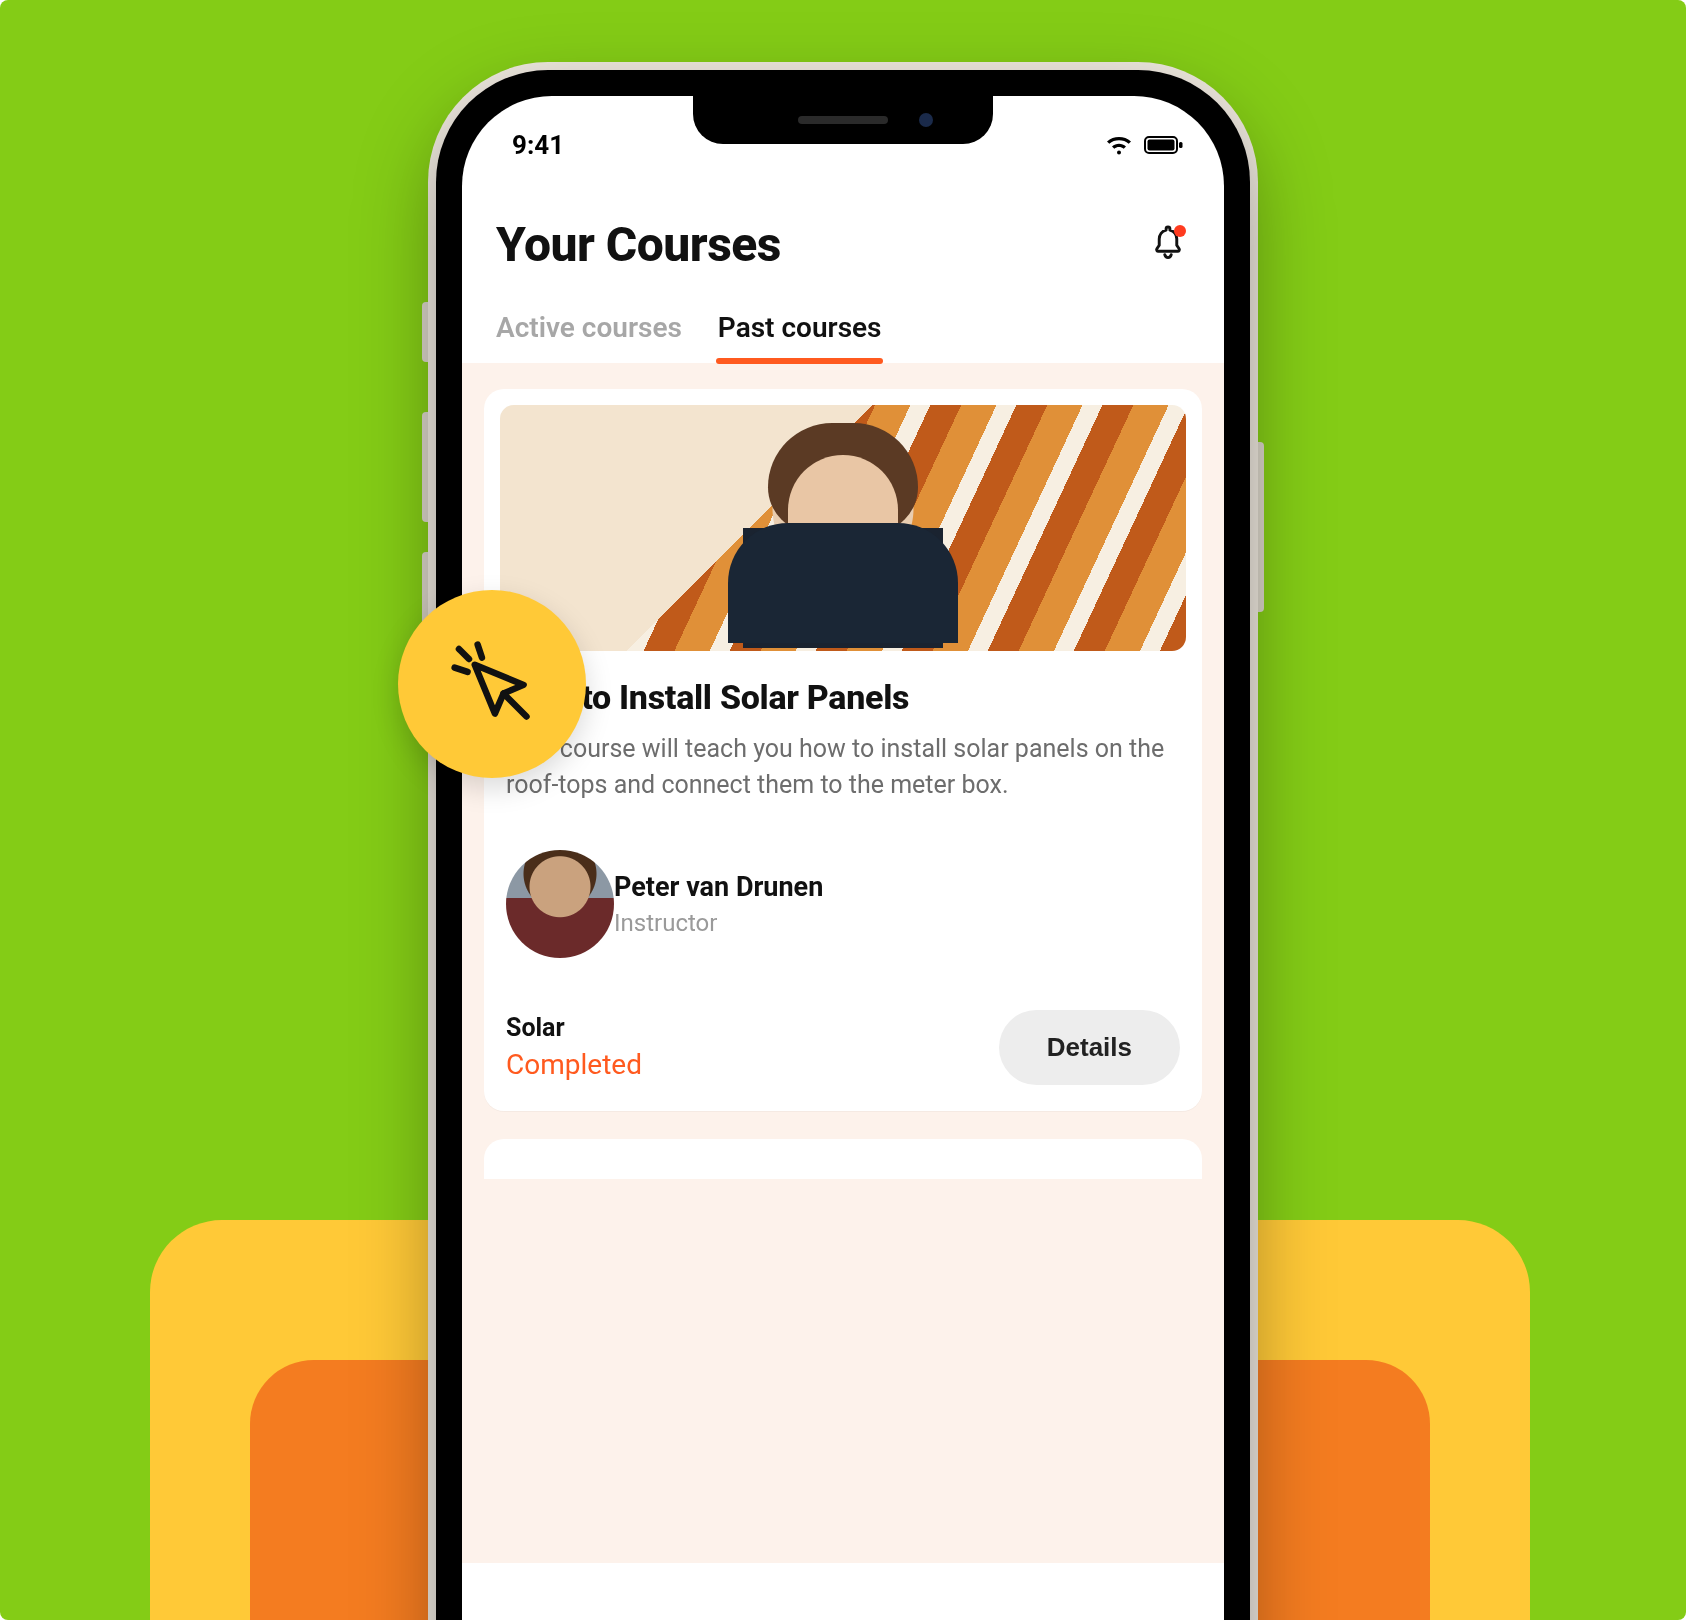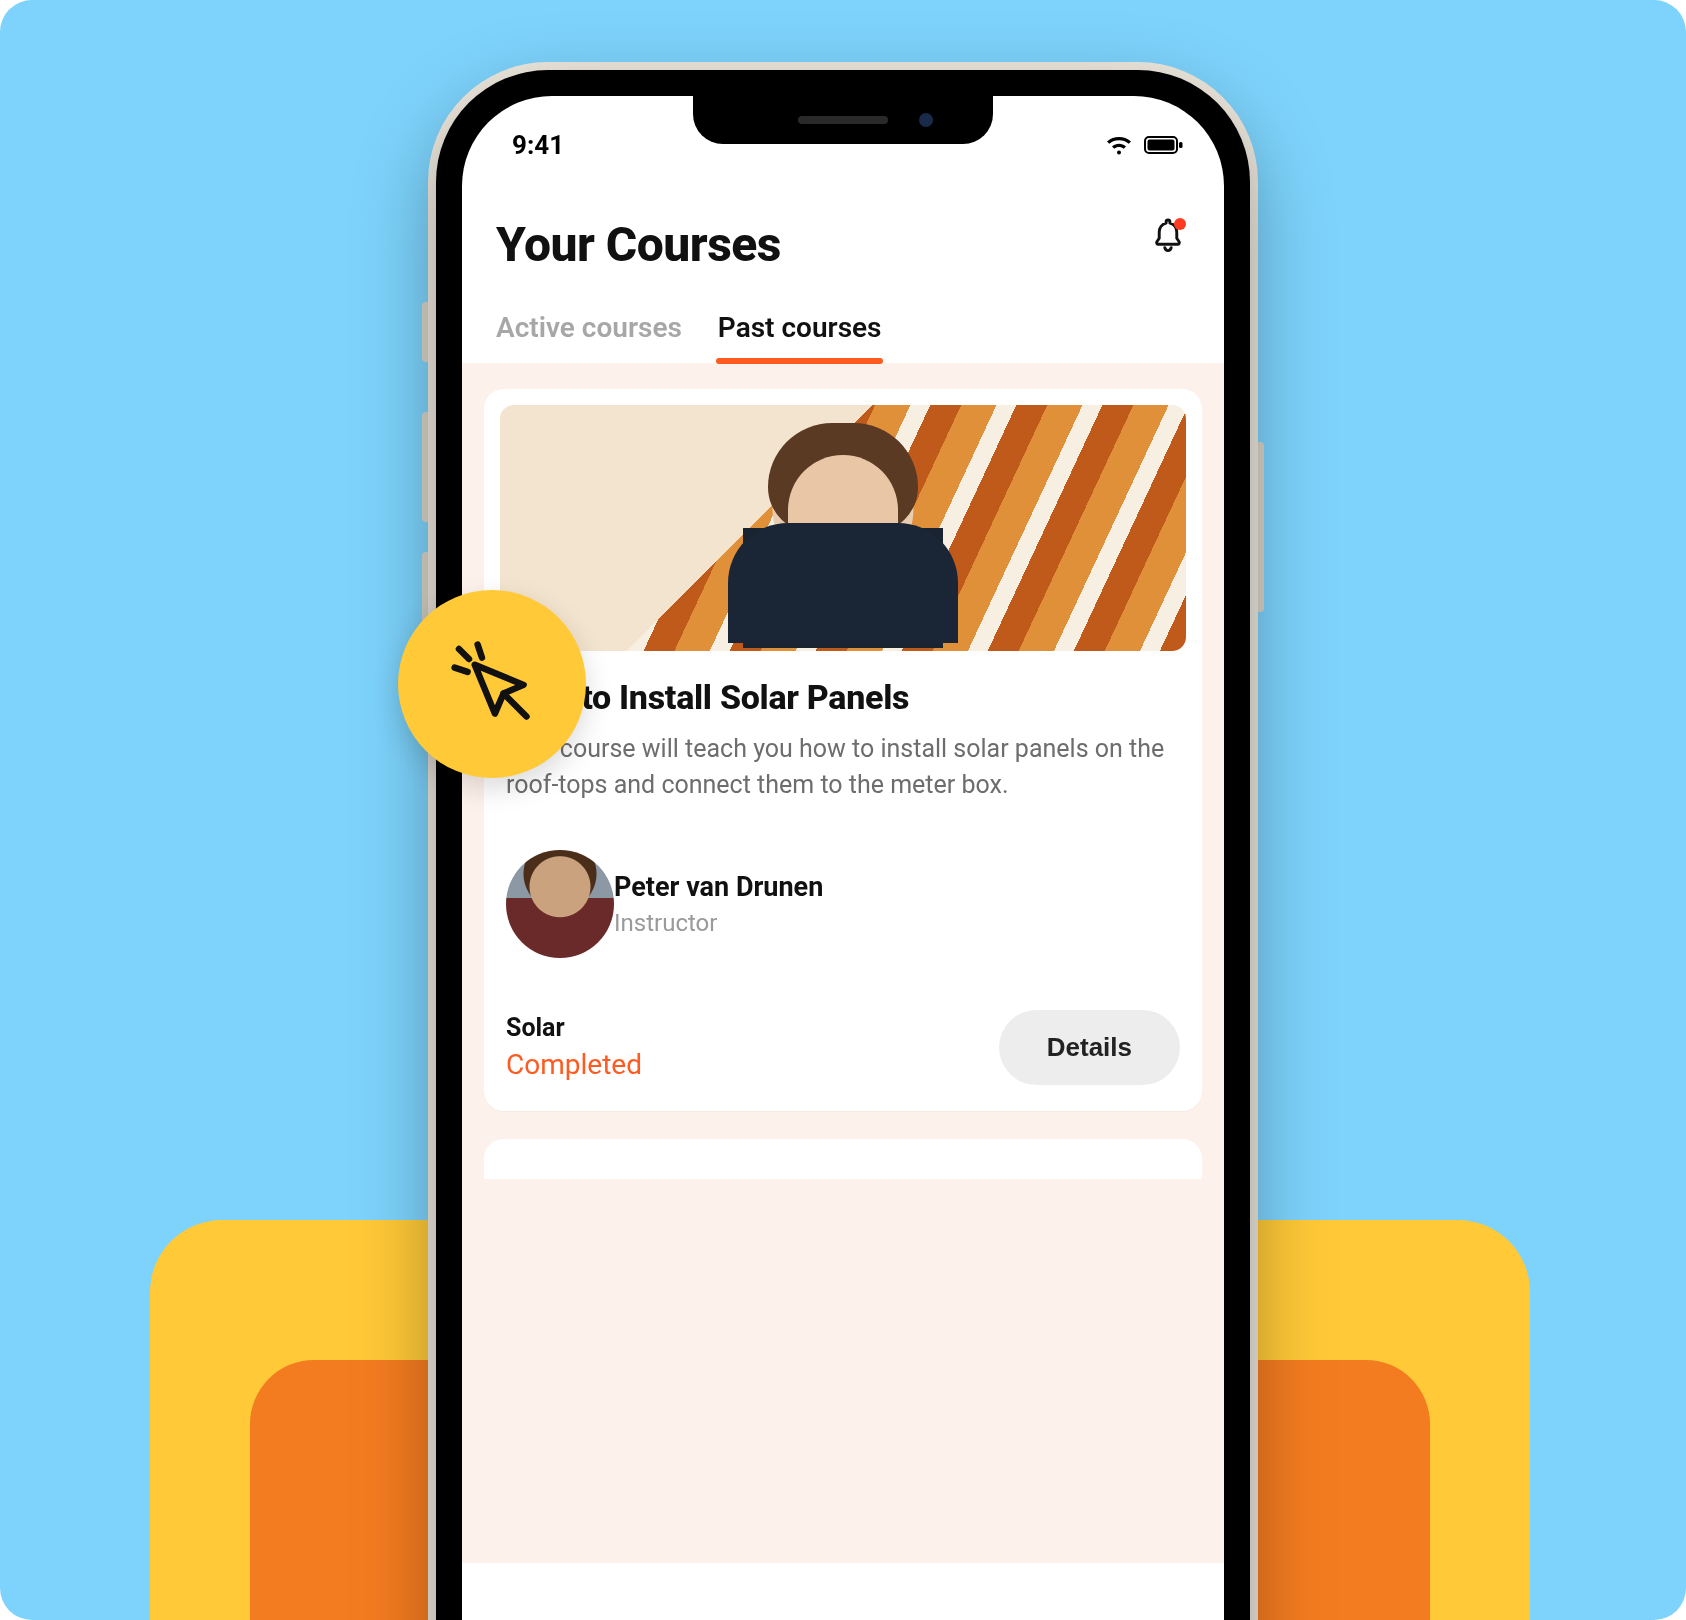--- a/index.html
+++ b/index.html
@@ -9,22 +9,22 @@
     background: #ffffff;
     width: 1686px;
     height: 1620px;
     position: relative;
     overflow: hidden;
   }
 
   .stage {
     position: absolute;
     inset: 0;
-    background: #7dd3fc;
-    border-radius: 32px;
+    background: #84cc16;
+    border-radius: 8px;
   }
 
   
   .deco-yellow {
     position: absolute;
     left: 150px;
     bottom: -120px;
     width: 1380px;
     height: 520px;
     background: #ffc937;
@@ -117,21 +117,21 @@
     display:flex;
     align-items:center;
     gap:10px;
   }
   .wifi-icon svg, .battery-icon svg { display:block; }
 
   
   .app-header {
     display:flex;
     justify-content:space-between;
-    align-items:flex-start;
+    align-items:center;
     padding: 40px 34px 24px 34px;
   }
   .page-title {
     font-size: 48px;
     font-weight: 800;
     color:#111;
     letter-spacing: -0.5px;
   }
   .bell-wrap {
     position:relative;

